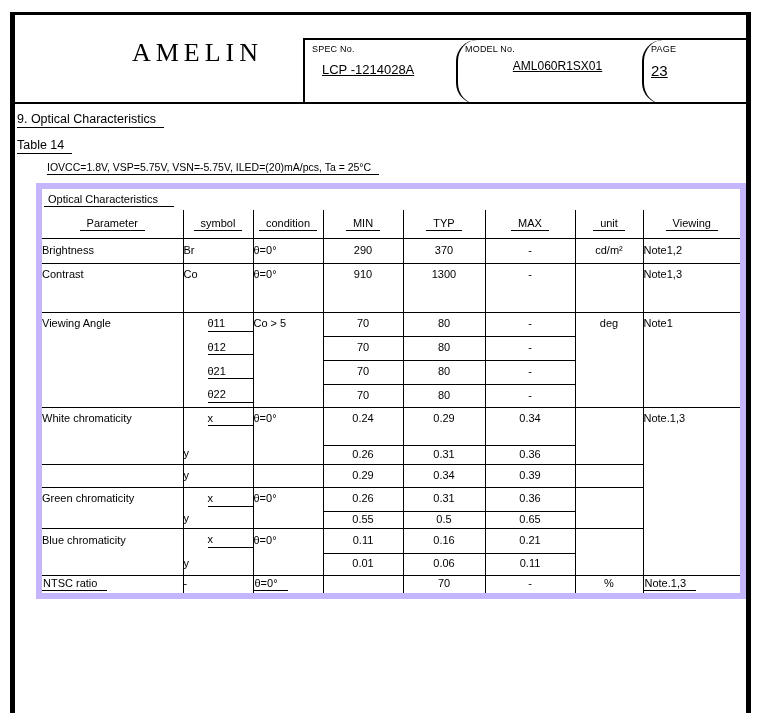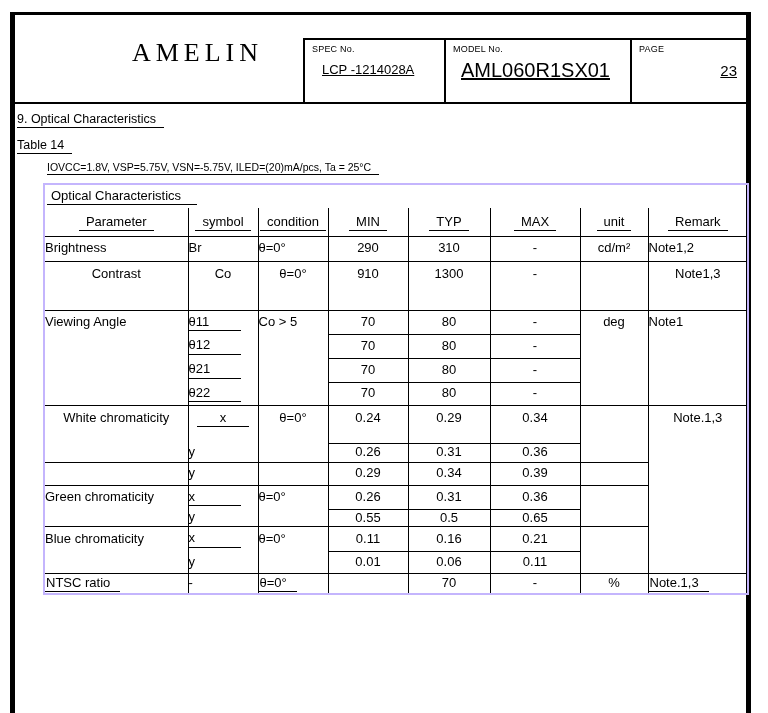--- a/index.html
+++ b/index.html
@@ -15,48 +15,48 @@
   }
   .brand {
     position:absolute; left:58px; top:38px; width:205px; text-align:right;
     font-family:"Liberation Serif", serif; font-size:26px; letter-spacing:5px;
   }
   .spec-box {
     position:absolute; left:303px; top:38px; width:448px; height:66px;
     box-sizing:border-box; border-top:2px solid #000; border-left:2px solid #000;
     display:flex;
   }
-  .spec-cell { box-sizing:border-box; padding:4px 0 0 7px; }
+  .spec-cell { box-sizing:border-box; padding:4px 0 0 7px;border-radius:21px; }
   .spec-cell.c1 { width:139px; }
-  .spec-cell.c2 { width:186px; border-left:2px solid #000; }
+  .spec-cell.c2 { width:186px; border-left:2px solid #000;margin-left:12px; }
   .spec-cell.c3 { flex:1; border-left:2px solid #000; }
   .cell-label { font-size:9px; letter-spacing:0.2px; }
   .cell-value { font-size:13px; padding:8px 0 0 10px;text-decoration:underline; }
-  .spec-cell.c2 .cell-value { font-size:20px; padding-top:5px; padding-left:8px; }
-  .spec-cell.c3 .cell-value { font-size:15px; text-align:right; padding:8px 14px 0 0; }
+  .spec-cell.c2 .cell-value { font-size:12px; padding-top:5px; padding-left:8px;text-align:center; }
+  .spec-cell.c3 .cell-value { font-size:15px; text-align:left; padding:8px 14px 0 0; }
   .header-sep { position:absolute; left:12px; top:102px; width:737px; height:2px; background:#000; }
   .section-title { position:absolute; left:17px; top:112px; font-size:12.5px; }
   .table-label   { position:absolute; left:17px; top:138px; font-size:12.5px; }
   .conditions    { position:absolute; left:47px; top:161px; font-size:10.5px; }
   .u2 { border-bottom:1px solid #000; padding:0 8px 1px 0; }
 
   table.spec-table {
-    position:absolute; left:43px; top:183px; width:704px;
+    position:absolute; left:36px; top:183px; width:704px;
     border-collapse:collapse; table-layout:fixed;
-    font-size:13px; border:2px solid #c4b5fd;
+    font-size:11px; border:6px solid #c4b5fd;
   }
   table.spec-table td { padding:0; vertical-align:middle; overflow:hidden; line-height:1.25; }
   td.al { text-align:left; padding-left:8px; }
   td.ac { text-align:center; }
   td.bl { border-left:1px solid #000; }
   td.bb { border-bottom:1px solid #000; }
-  tr.top td { vertical-align:top; padding-top:4px;text-align:center; }
+  tr.top td { vertical-align:top; padding-top:4px; }
   .u  { border-bottom:1px solid #000; padding:0 10px 1px 1px; }
   .uc { border-bottom:1px solid #000; padding:0 7px 1px 7px; }
-  .uw { display:inline-block; min-width:52px; border-bottom:1px solid #000; }
+  .uw { display:inline-block; min-width:52px; border-bottom:1px solid #000;margin-left:24px; }
   .ut { border-bottom:1px solid #000; padding:0 16px 1px 4px; }
   .ml { line-height:23px; }
 </style>
 </head>
 <body>
 
 <div class="page">
   <div class="page-frame"></div>
 
   <div class="brand">AMELIN</div>
@@ -98,28 +98,28 @@
           <td colspan="8" class="al" style="padding-left:2px"><span class="ut">Optical Characteristics</span></td>
         </tr>
         <tr style="height:28px">
           <td class="ac bb"><span class="uc">Parameter</span></td>
           <td class="ac bb bl"><span class="uc">symbol</span></td>
           <td class="ac bb bl"><span class="uc">condition</span></td>
           <td class="ac bb bl"><span class="uc">MIN</span></td>
           <td class="ac bb bl"><span class="uc">TYP</span></td>
           <td class="ac bb bl"><span class="uc">MAX</span></td>
           <td class="ac bb bl"><span class="uc">unit</span></td>
-          <td class="ac bb bl"><span class="uc">Remark</span></td>
+          <td class="ac bb bl"><span class="uc">Viewing</span></td>
         </tr>
         <tr style="height:25px">
           <td class="al bb">Brightness</td>
           <td class="al bl bb">Br</td>
           <td class="al bl bb">θ=0°</td>
           <td class="ac bl bb">290</td>
-          <td class="ac bl bb">310</td>
+          <td class="ac bl bb">370</td>
           <td class="ac bl bb">-</td>
           <td class="ac bl bb">cd/m²</td>
           <td class="al bl bb">Note1,2</td>
         </tr>
         <tr class="top" style="height:49px">
           <td class="al bb">Contrast</td>
           <td class="al bl bb">Co</td>
           <td class="al bl bb">θ=0°</td>
           <td class="ac bl bb">910</td>
           <td class="ac bl bb">1300</td>

